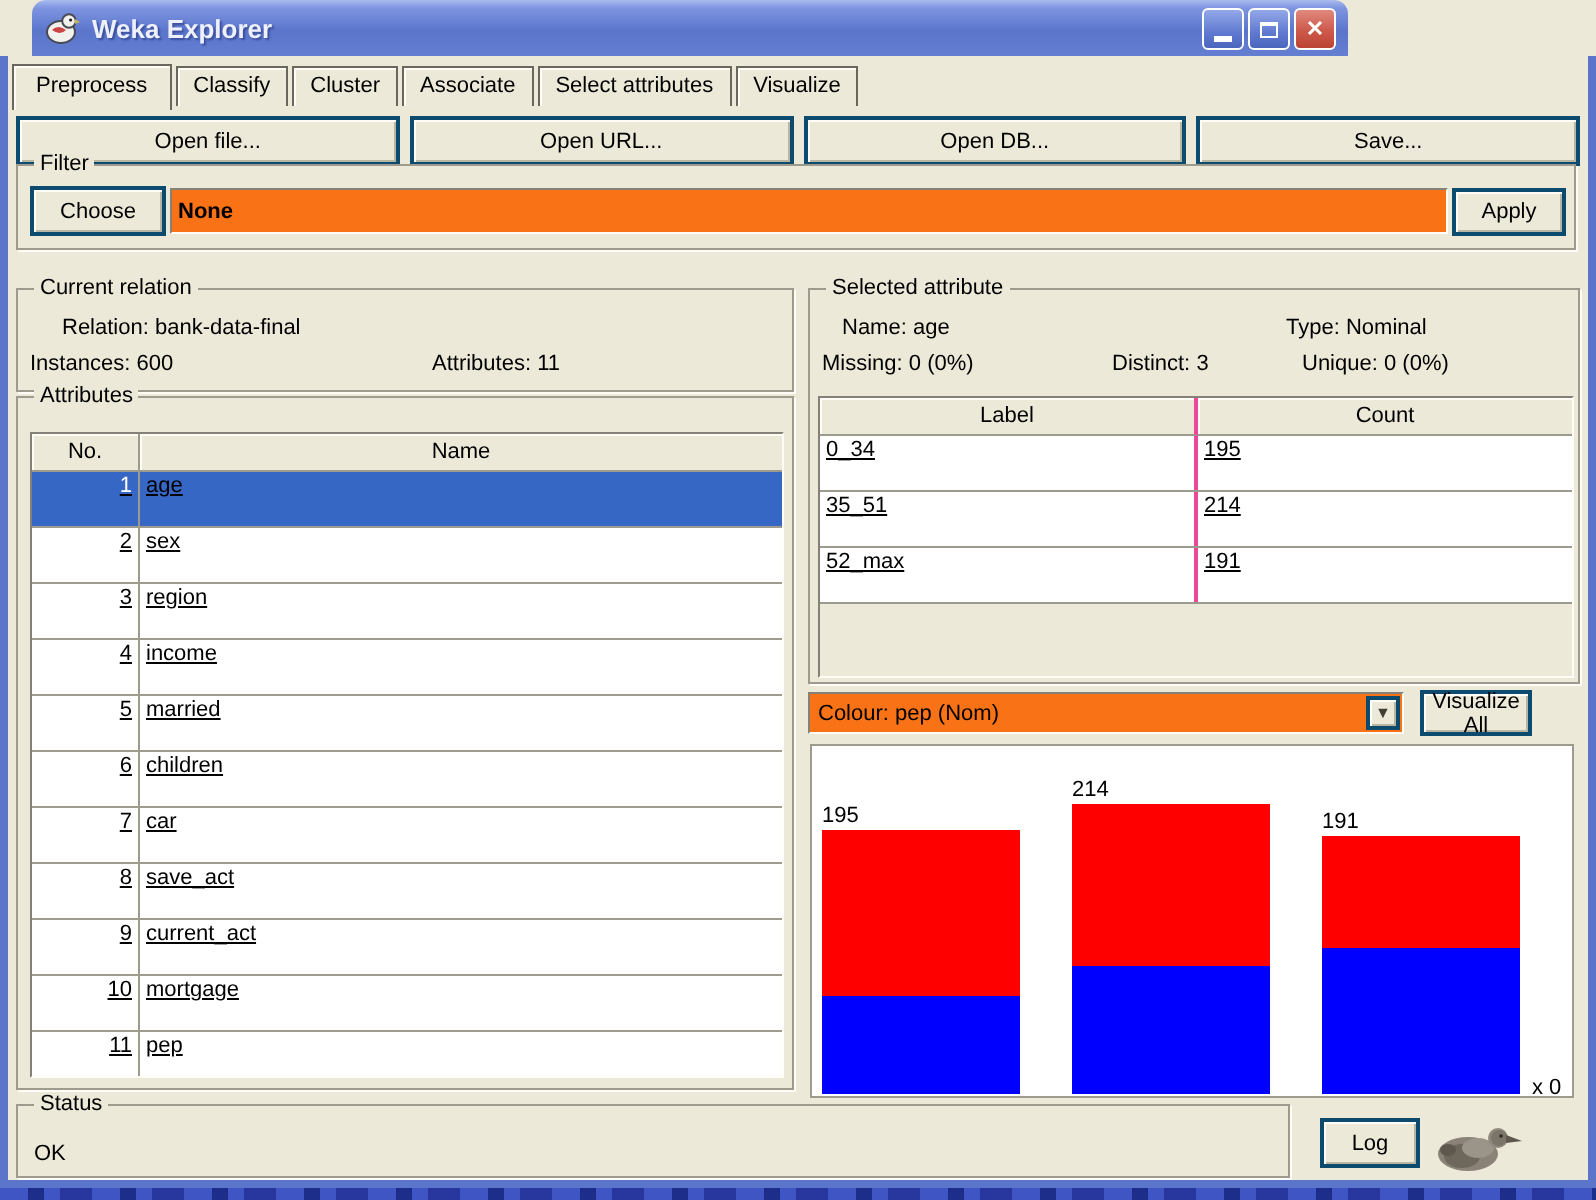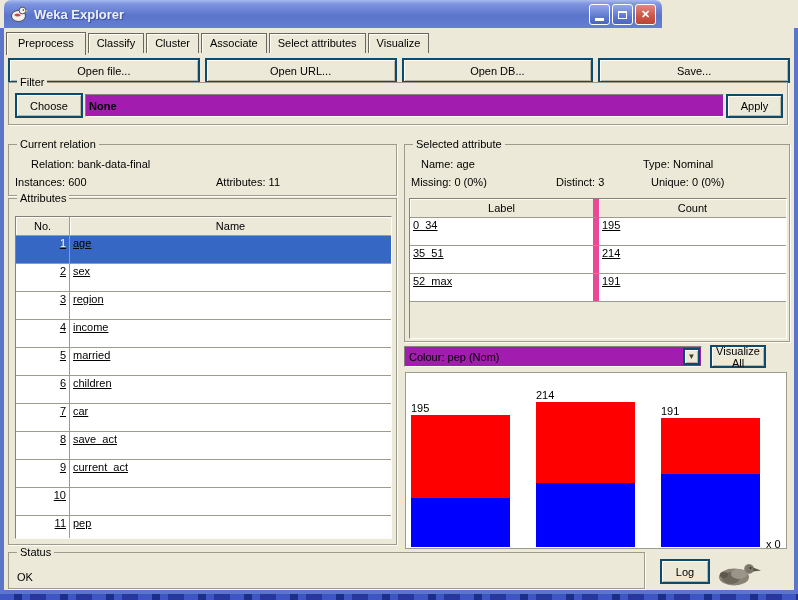--- a/index.html
+++ b/index.html
@@ -2,21 +2,21 @@
 <html><head>
 <meta charset="utf-8">
 <style>
   * { box-sizing: border-box; margin: 0; padding: 0; }
   html,body { width:798px; height:600px; }
   body { font-family:"Liberation Sans", sans-serif; font-size:11px; color:#000; background:#3f55c4; position:relative; overflow:hidden; }
 
   .window { position:absolute; left:0; top:0; width:798px; height:594px; background:#ece9d8; }
 
   
-  .titlebar { position:absolute; left:4px; top:0; width:658px; height:28px;
+  .titlebar { position:absolute; left:16px; top:0; width:658px; height:28px;
     background:linear-gradient(180deg,#a9bbee 0%, #7e95e0 14%, #5b75cb 55%, #647ed2 100%);
     border-radius:7px 7px 0 0; display:flex; align-items:center; padding:0 6px; }
   .title-text { color:#eef1fb; font-size:13px; font-weight:bold; text-shadow:1px 1px 1px #3a4f9c; margin-left:6px; }
   .capbtns { position:absolute; right:6px; top:4px; display:flex; gap:2px; }
   .capbtn { width:21px; height:21px; border-radius:3px; border:1px solid #fff;
     background:linear-gradient(180deg,#93a8e9 0%, #5f79d0 60%, #4b66be 100%);
     display:flex; align-items:center; justify-content:center; color:#fff; font-size:11px; font-weight:bold; }
   .capbtn.close { background:linear-gradient(180deg,#e0897f 0%, #cd594a 55%, #bb4434 100%); }
   .glyph-min { width:9px; height:3px; background:#fff; margin-top:10px; }
   .glyph-max { width:9px; height:8px; border:1px solid #fff; border-top:2px solid #fff; }
@@ -29,21 +29,21 @@
   
   .tabbar { position:absolute; left:6px; top:30px; display:flex; align-items:flex-end; height:23px; }
   .tab { padding:3px 8px 4px; border:1px solid #6a675c; border-bottom:none; background:#ece9d8;
     box-shadow:inset 1px 1px 0 #fffdf6; margin-right:2px; white-space:nowrap; }
   .tab.selected { padding:4px 11px 6px; margin-bottom:-2px; }
 
   
   .btn { background:#ece9d8; border:2px solid #0c4a6e; box-shadow:inset 1px 1px 0 #fffdf6, inset -1px -1px 0 #b8b5a2;
     text-align:center; display:flex; align-items:center; justify-content:center; cursor:default; }
   .btn.disabled { color:#a39d8c; text-shadow:1px 1px 0 #fffdf6; }
-  .sunken { background:#a21caf; border:1px solid; border-color:#848278 #fffdf6 #fffdf6 #848278; }
+  .sunken { background:#f97316; border:1px solid; border-color:#848278 #fffdf6 #fffdf6 #848278; }
   .groupbox { position:absolute; border:1px solid #9d9b8d; box-shadow:1px 1px 0 #fffdf6; }
   .gb-label { position:absolute; top:-7px; left:8px; background:#ece9d8; padding:0 3px; line-height:12px; }
 
   .toolbar { position:absolute; left:8px; top:58px; width:782px; display:flex; gap:5px; }
   .toolbar .btn { flex:1; height:25px; }
 
   .filter-inner { position:absolute; left:6px; top:10px; right:4px; display:flex; align-items:center; }
   .choose-btn { width:68px; height:25px; }
   .filter-field { flex:1; height:23px; margin-left:2px; font-weight:bold; display:flex; align-items:center; padding-left:3px; }
   .apply-btn { width:57px; height:24px; margin-left:2px; }
@@ -55,21 +55,21 @@
   .thead { display:flex; height:19px; }
   .th { background:#ece9d8; border-right:1px solid #9d9b8d; border-bottom:1px solid #9d9b8d;
     box-shadow:inset 1px 1px 0 #fffdf6; text-align:center; line-height:18px; }
   .th:last-child { border-right:none; }
   .tr { display:flex; height:28px; background:#fff; border-bottom:1px solid #9d9b8d;text-decoration:underline; }
   .tr.selected { background:#3667c4; }
   .tr.selected .cell-no { color:#fff; }
   .cell { line-height:15px; overflow:hidden; white-space:nowrap; }
   .cell-no { width:54px; text-align:right; padding-right:3px; border-right:1px solid #9d9b8d; }
   .cell-name { flex:1; padding-left:3px; }
-  .cell-label { width:189px; padding-left:3px; border-right:6px solid #ec4899; }
+  .cell-label { width:189px; padding-left:3px; border-right:2px solid #ec4899; }
   .cell-count { flex:1; padding-left:3px; }
 
   
   .combo { position:absolute; left:404px; top:346px; width:298px; height:21px; display:flex; align-items:center; padding-left:4px; }
   .combo-arrow { position:absolute; right:1px; top:1px; width:17px; height:17px; font-size:8px; color:#403f34; }
   .visualize-all { position:absolute; left:710px; top:345px; width:56px; height:23px; }
 
   
   .histogram { position:absolute; left:405px; top:372px; width:382px; height:177px; background:#fff;
     border:1px solid #9d9b8d; display:flex; align-items:flex-end; padding:0 0 1px 5px; }
@@ -229,20 +229,21 @@
           <div class="tr">
             <div class="cell cell-no">8</div>
             <div class="cell cell-name">save_act</div>
           </div>
           <div class="tr">
             <div class="cell cell-no">9</div>
             <div class="cell cell-name">current_act</div>
           </div>
           <div class="tr">
             <div class="cell cell-no">10</div>
+            <div class="cell cell-name">mortgage</div>
           </div>
           <div class="tr">
             <div class="cell cell-no">11</div>
             <div class="cell cell-name">pep</div>
           </div>
         </div>
     </div>
   </div>
 
   <div class="sunken combo">

